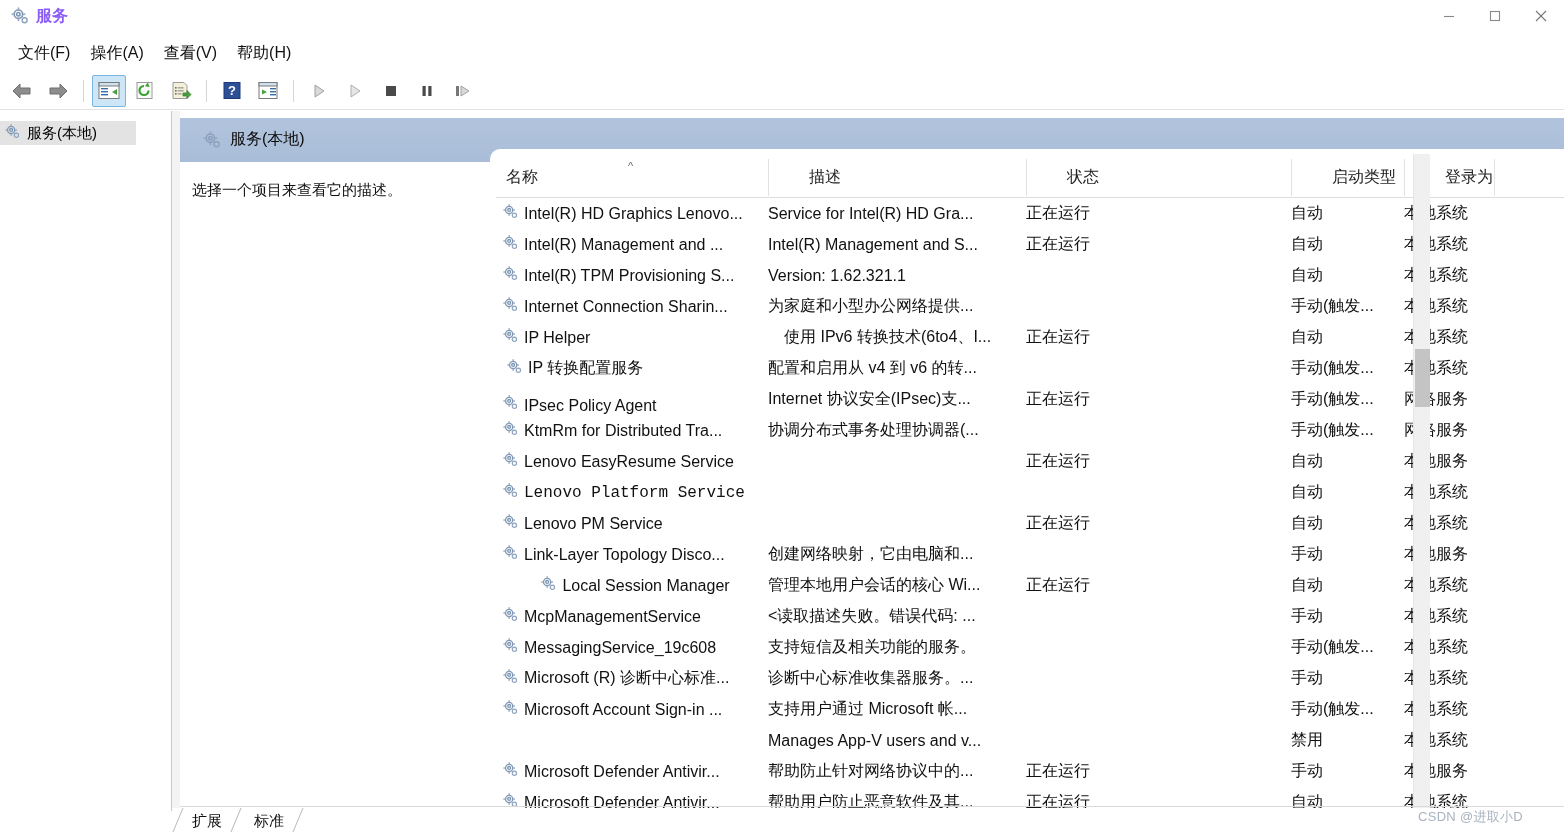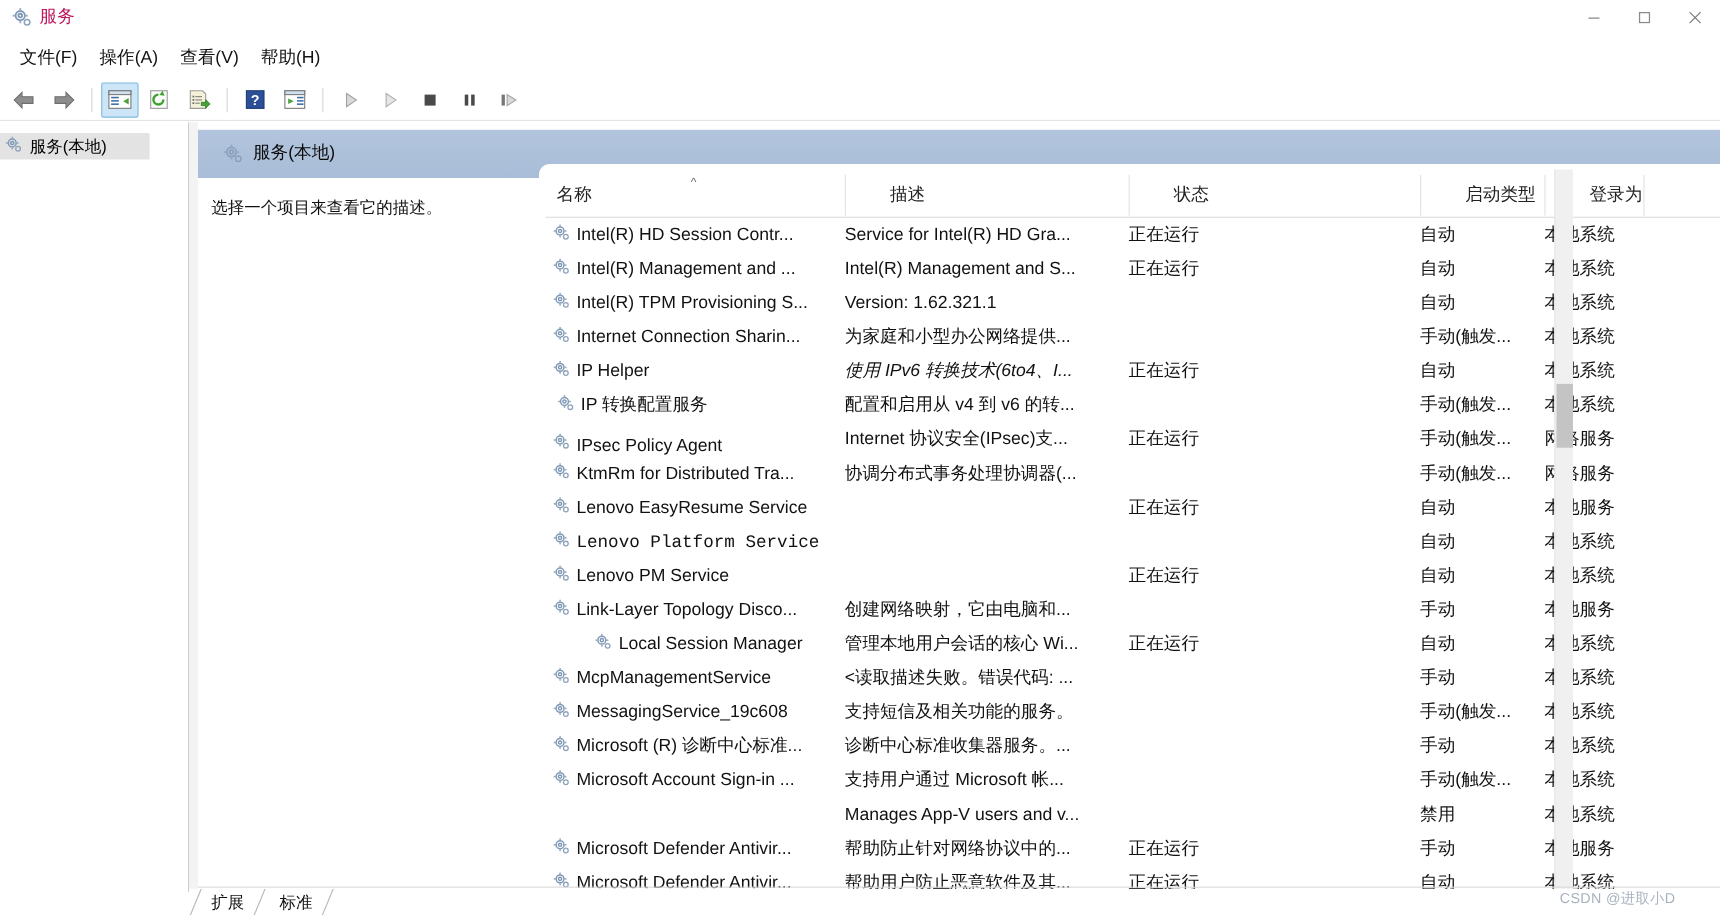--- a/index.html
+++ b/index.html
@@ -9,21 +9,21 @@
     font-family:"Liberation Sans","DejaVu Sans",sans-serif;
     font-size:15px;color:#000;
     overflow:hidden;
     -webkit-font-smoothing:antialiased;
   }
   .app{position:relative;width:1564px;height:832px;}
 
   
   .titlebar{position:absolute;left:0;top:0;width:1564px;height:32px;background:#ffffff;}
   .title-icon{position:absolute;left:10px;top:6px;width:20px;height:20px;}
-  .title-text{position:absolute;left:36px;top:5px;font-size:16px;color:#be185d;line-height:22px;}
+  .title-text{position:absolute;left:36px;top:5px;font-size:16px;color:#8b5cf6;line-height:22px;font-weight:bold;}
   .wbtns{position:absolute;right:0;top:0;height:32px;display:flex;}
   .wbtn{width:46px;height:32px;display:flex;align-items:center;justify-content:center;color:#777;font-size:13px;}
   .wbtn svg{display:block;}
 
   
   .menubar{position:absolute;left:0;top:36px;width:1564px;height:34px;background:#fff;display:flex;align-items:center;padding-left:8px;box-sizing:border-box;}
   .menu-item{font-size:16px;color:#111;padding:3px 10px;line-height:22px;}
 
   
   .toolbar{position:absolute;left:0;top:72px;width:1564px;height:38px;background:#fff;display:flex;align-items:center;padding-left:4px;box-sizing:border-box;border-bottom:1px solid #e3e3e3;}
@@ -313,21 +313,21 @@
                     <g fill="#9aacc3">
                       <rect x="7.6" y="1.4" width="1.7" height="2.3"></rect>
                       <rect x="7.6" y="12.8" width="1.7" height="2.3"></rect>
                       <rect x="1.6" y="7.4" width="2.3" height="1.7"></rect>
                       <rect x="13" y="7.4" width="2.3" height="1.7"></rect>
                     </g>
                     <g fill="none" stroke="#8ea4bd" stroke-width="1.4">
                       <circle cx="14.6" cy="14.3" r="2.5"></circle>
                     </g>
                   </svg></span>
-                <span>Intel(R) HD Session Contr...</span>
+                <span>Intel(R) HD Graphics Lenovo...</span>
               </div>
               <div class="cell" style="left: 272px; width: 258px;">Service for Intel(R) HD Gra...</div>
               <div class="cell" style="left: 530px; width: 265px;">正在运行</div>
               <div class="cell" style="left: 795px; width: 113px;">自动</div>
               <div class="cell" style="left: 908px; width: 90px;">本地系统</div>
             </div>
             <div class="row">
               <div class="cell name" style="left: 0px; width: 272px;">
                 <span class="gi"><svg width="17" height="17" viewBox="0 0 20 20">
                     <g fill="none" stroke="#7f98b5" stroke-width="1.6">
@@ -411,21 +411,21 @@
                       <rect x="7.6" y="12.8" width="1.7" height="2.3"></rect>
                       <rect x="1.6" y="7.4" width="2.3" height="1.7"></rect>
                       <rect x="13" y="7.4" width="2.3" height="1.7"></rect>
                     </g>
                     <g fill="none" stroke="#8ea4bd" stroke-width="1.4">
                       <circle cx="14.6" cy="14.3" r="2.5"></circle>
                     </g>
                   </svg></span>
                 <span>IP Helper</span>
               </div>
-              <div class="cell" style="left: 272px; width: 258px; font-style: italic;">使用 IPv6 转换技术(6to4、I...</div>
+              <div class="cell" style="left: 288px; width: 258px;">使用 IPv6 转换技术(6to4、I...</div>
               <div class="cell" style="left: 530px; width: 265px;">正在运行</div>
               <div class="cell" style="left: 795px; width: 113px;">自动</div>
               <div class="cell" style="left: 908px; width: 90px;">本地系统</div>
             </div>
             <div class="row">
               <div class="cell name" style="left: 4px; width: 272px;">
                 <span class="gi"><svg width="17" height="17" viewBox="0 0 20 20">
                     <g fill="none" stroke="#7f98b5" stroke-width="1.6">
                       <circle cx="8.4" cy="8.2" r="4.2"></circle>
                       <circle cx="8.4" cy="8.2" r="1.7"></circle>

